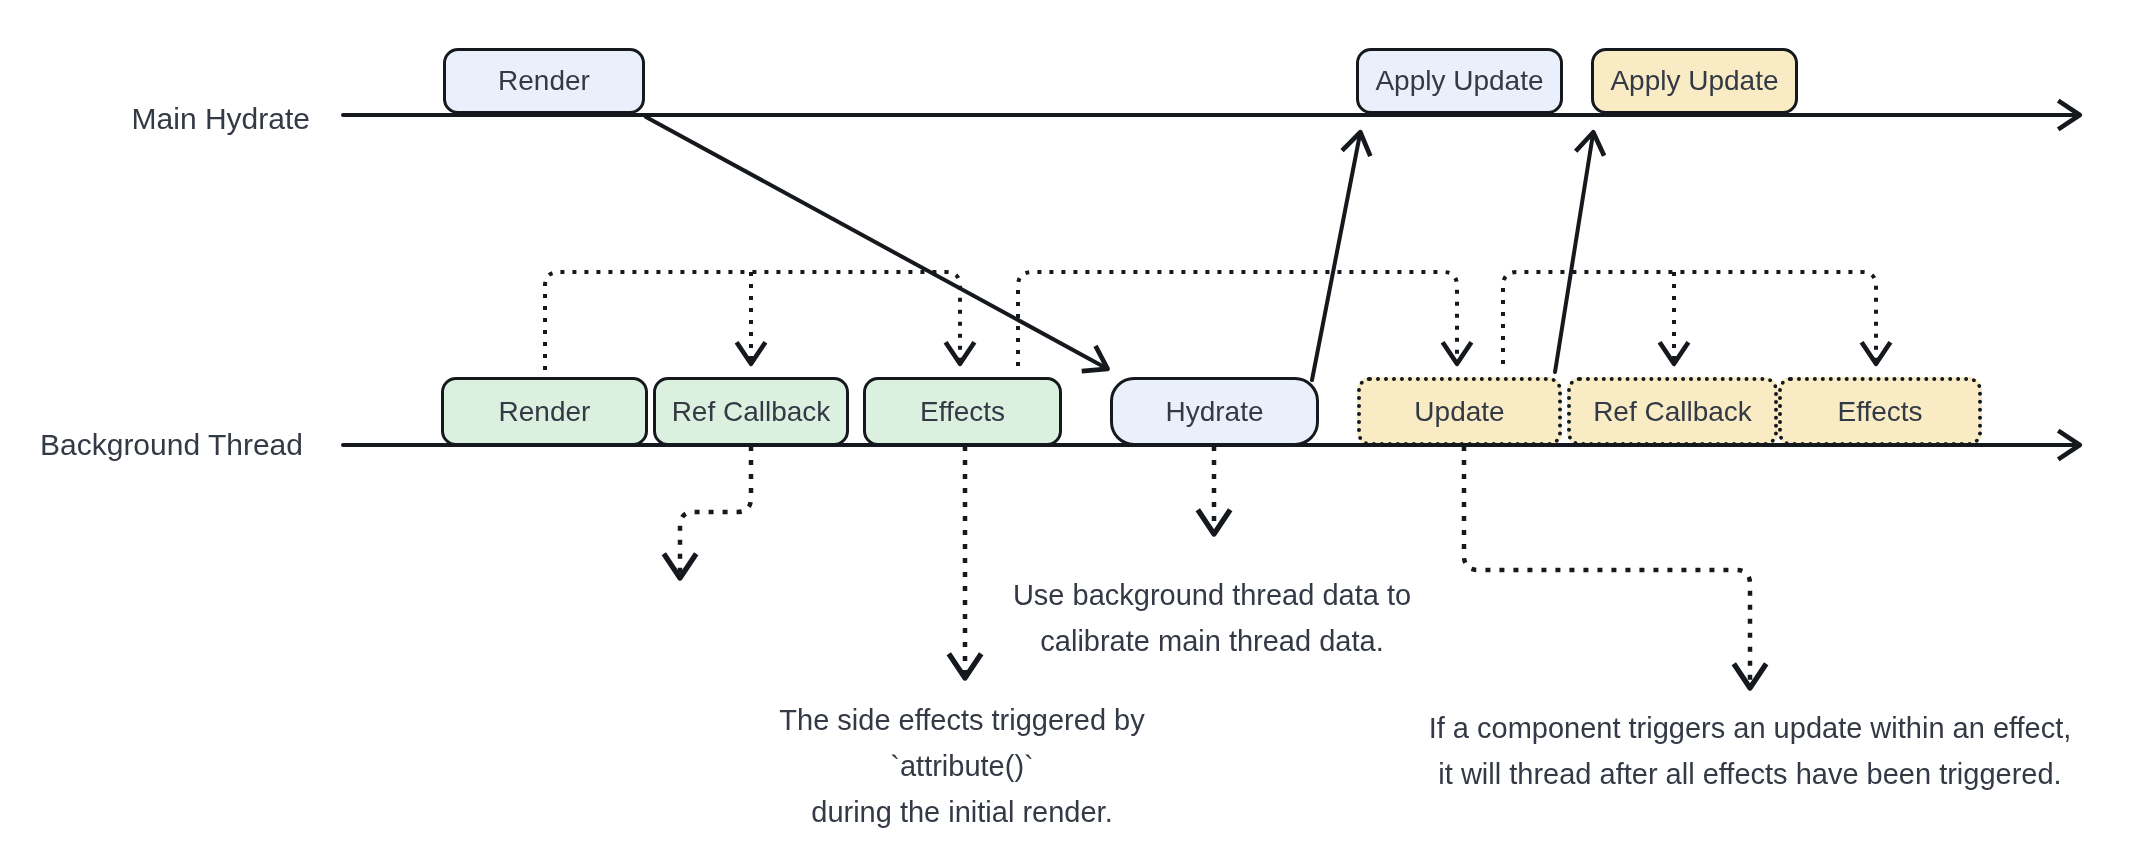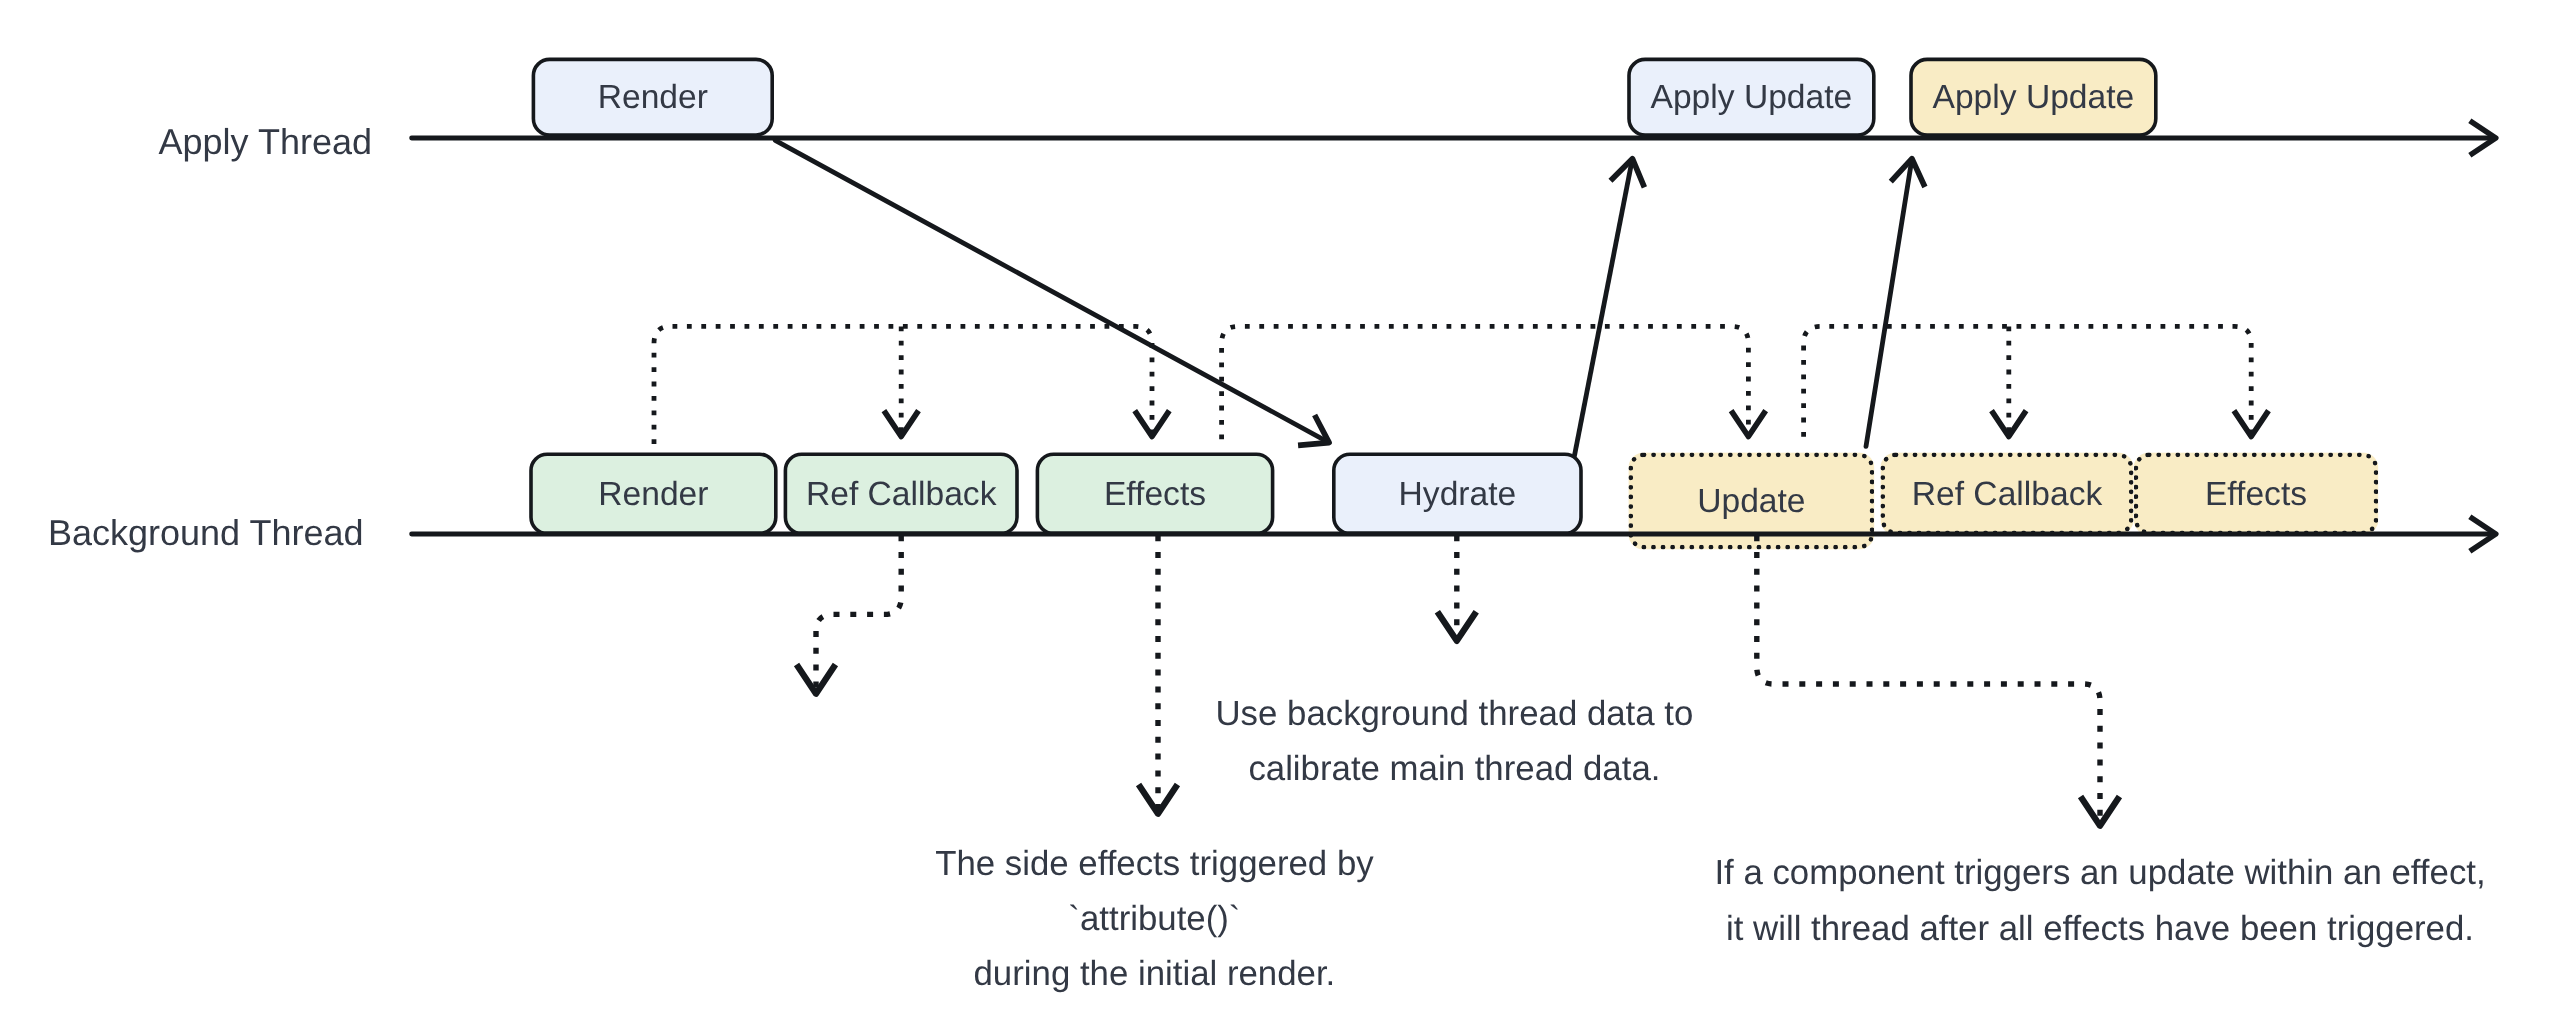--- a/index.html
+++ b/index.html
@@ -94,32 +94,32 @@
     <path class="dots" d="M1018 366 V286 Q1018 272 1032 272 H1443 Q1457 272 1457 286 V362" marker-end="url(#vhead)"></path>
     <path class="dots" d="M1503 364 V286 Q1503 272 1517 272 H1862 Q1876 272 1876 286 V362" marker-end="url(#vhead)"></path>
     <path class="dots" d="M1674 272 V362" marker-end="url(#vhead)"></path>
 
     <path class="dashes" d="M751 446 V498 Q751 512 737 512 H694 Q680 512 680 526 V576" marker-end="url(#vhead)"></path>
     <path class="dashes" d="M965 446 V676" marker-end="url(#vhead)"></path>
     <path class="dashes" d="M1214 446 V532" marker-end="url(#vhead)"></path>
     <path class="dashes" d="M1464 446 V556 Q1464 570 1478 570 H1736 Q1750 570 1750 584 V686" marker-end="url(#vhead)"></path>
   </svg>
 
-  <div class="thread-label" style="left:100px; top:102px; width:210px;">Apply Thread</div>
+  <div class="thread-label" style="left:100px; top:102px; width:210px;">Main Hydrate</div>
   <div class="thread-label" style="left:40px; top:428px; width:262px;">Background Thread</div>
 
   <div class="box blue" style="left:443px; top:48px; width:202px; height:66px;">Render</div>
   <div class="box blue" style="left:1356px; top:48px; width:207px; height:66px;">Apply Update</div>
   <div class="box yellow" style="left:1591px; top:48px; width:207px; height:66px;">Apply Update</div>
 
   <div class="box green" style="left:441px; top:377px; width:207px; height:69px;">Render</div>
   <div class="box green" style="left:653px; top:377px; width:196px; height:69px;">Ref Callback</div>
   <div class="box green" style="left:863px; top:377px; width:199px; height:69px;">Effects</div>
-  <div class="box blue" style="left:1110px; top:377px; width:209px; height:69px;">Hydrate</div>
-  <div class="box yellow dotted" style="left:1357px; top:377px; width:205px; height:81px;">Update</div>
+  <div class="box blue" style="left:1110px; top:377px; width:209px; height:69px;border-radius:24px;">Hydrate</div>
+  <div class="box yellow dotted" style="left:1357px; top:377px; width:205px; height:69px;">Update</div>
   <div class="box yellow dotted" style="left:1567px; top:377px; width:211px; height:69px;">Ref Callback</div>
   <div class="box yellow dotted" style="left:1778px; top:377px; width:204px; height:69px;">Effects</div>
 
 
   <div class="ann" style="left:962px; top:697px;">
     <div>The side effects triggered by</div>
     <div>`attribute()`</div>
     <div>during the initial render.</div>
   </div>
 

